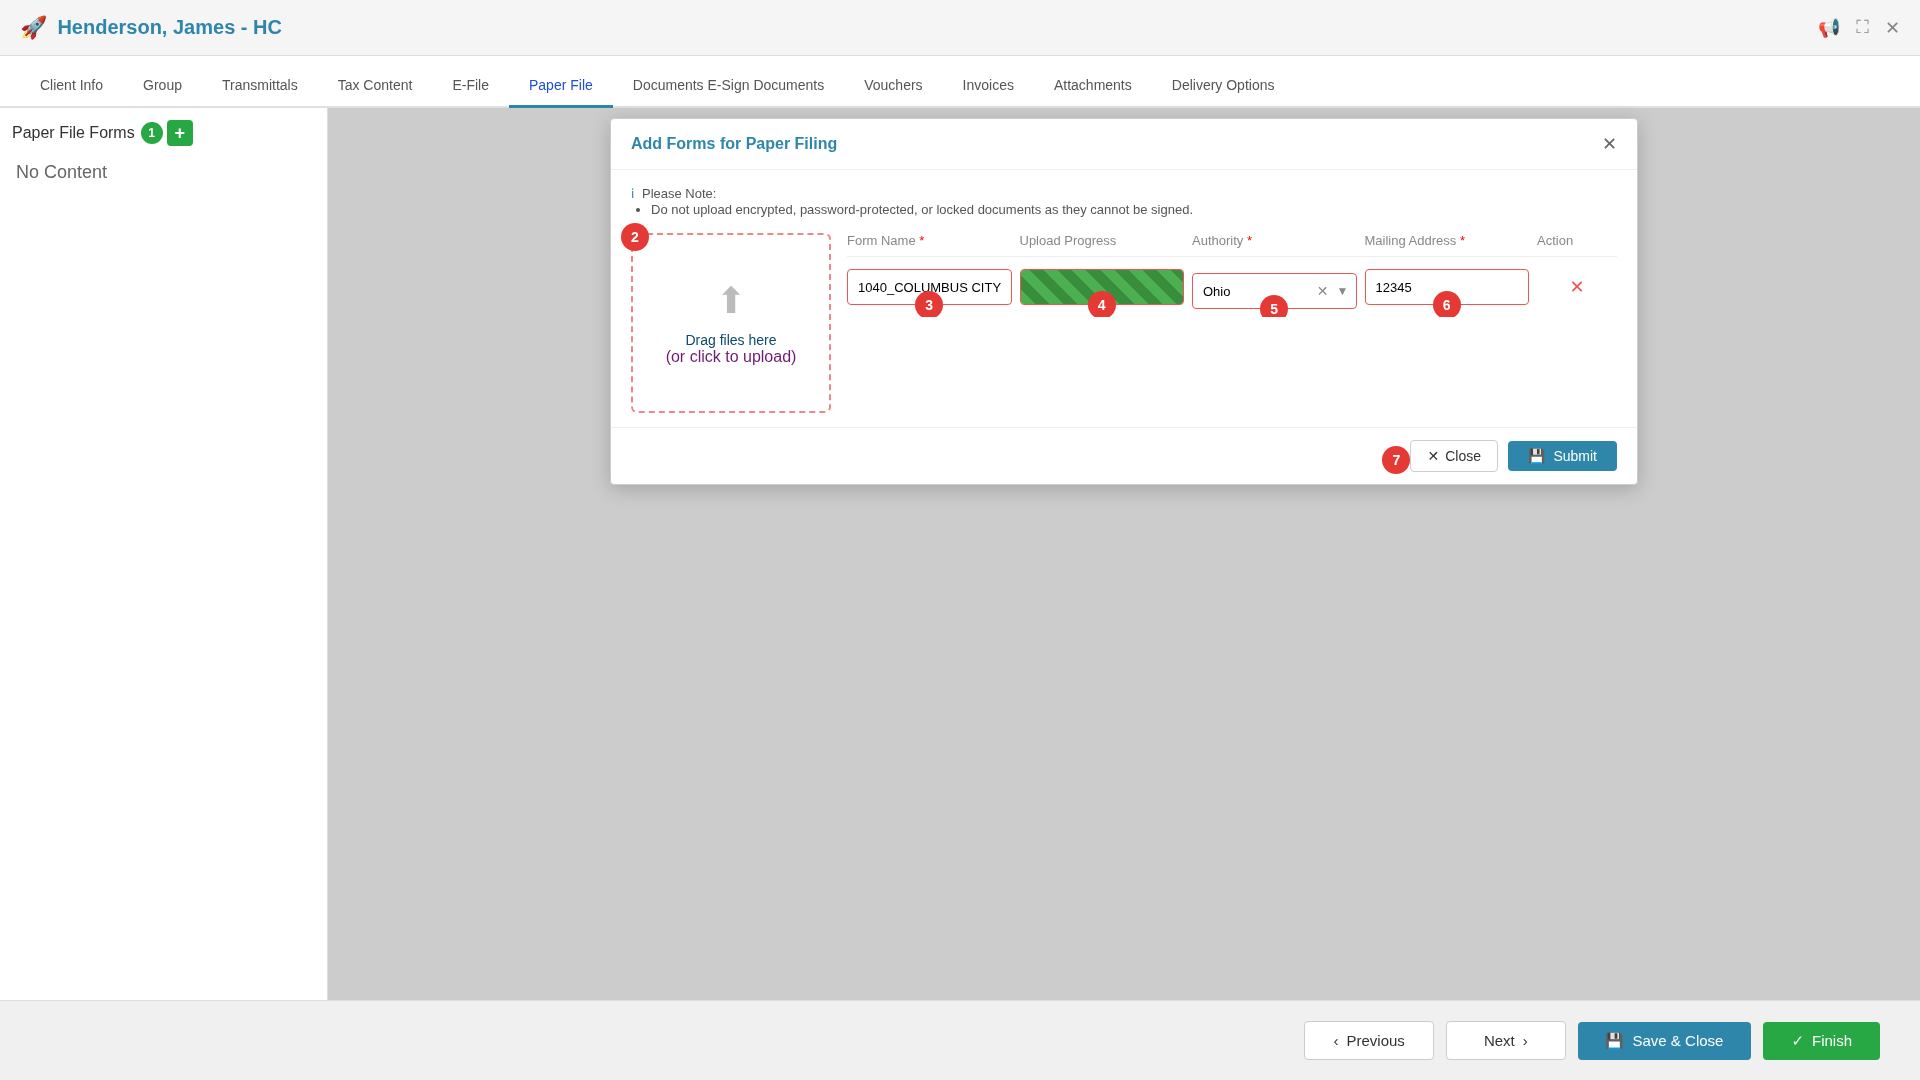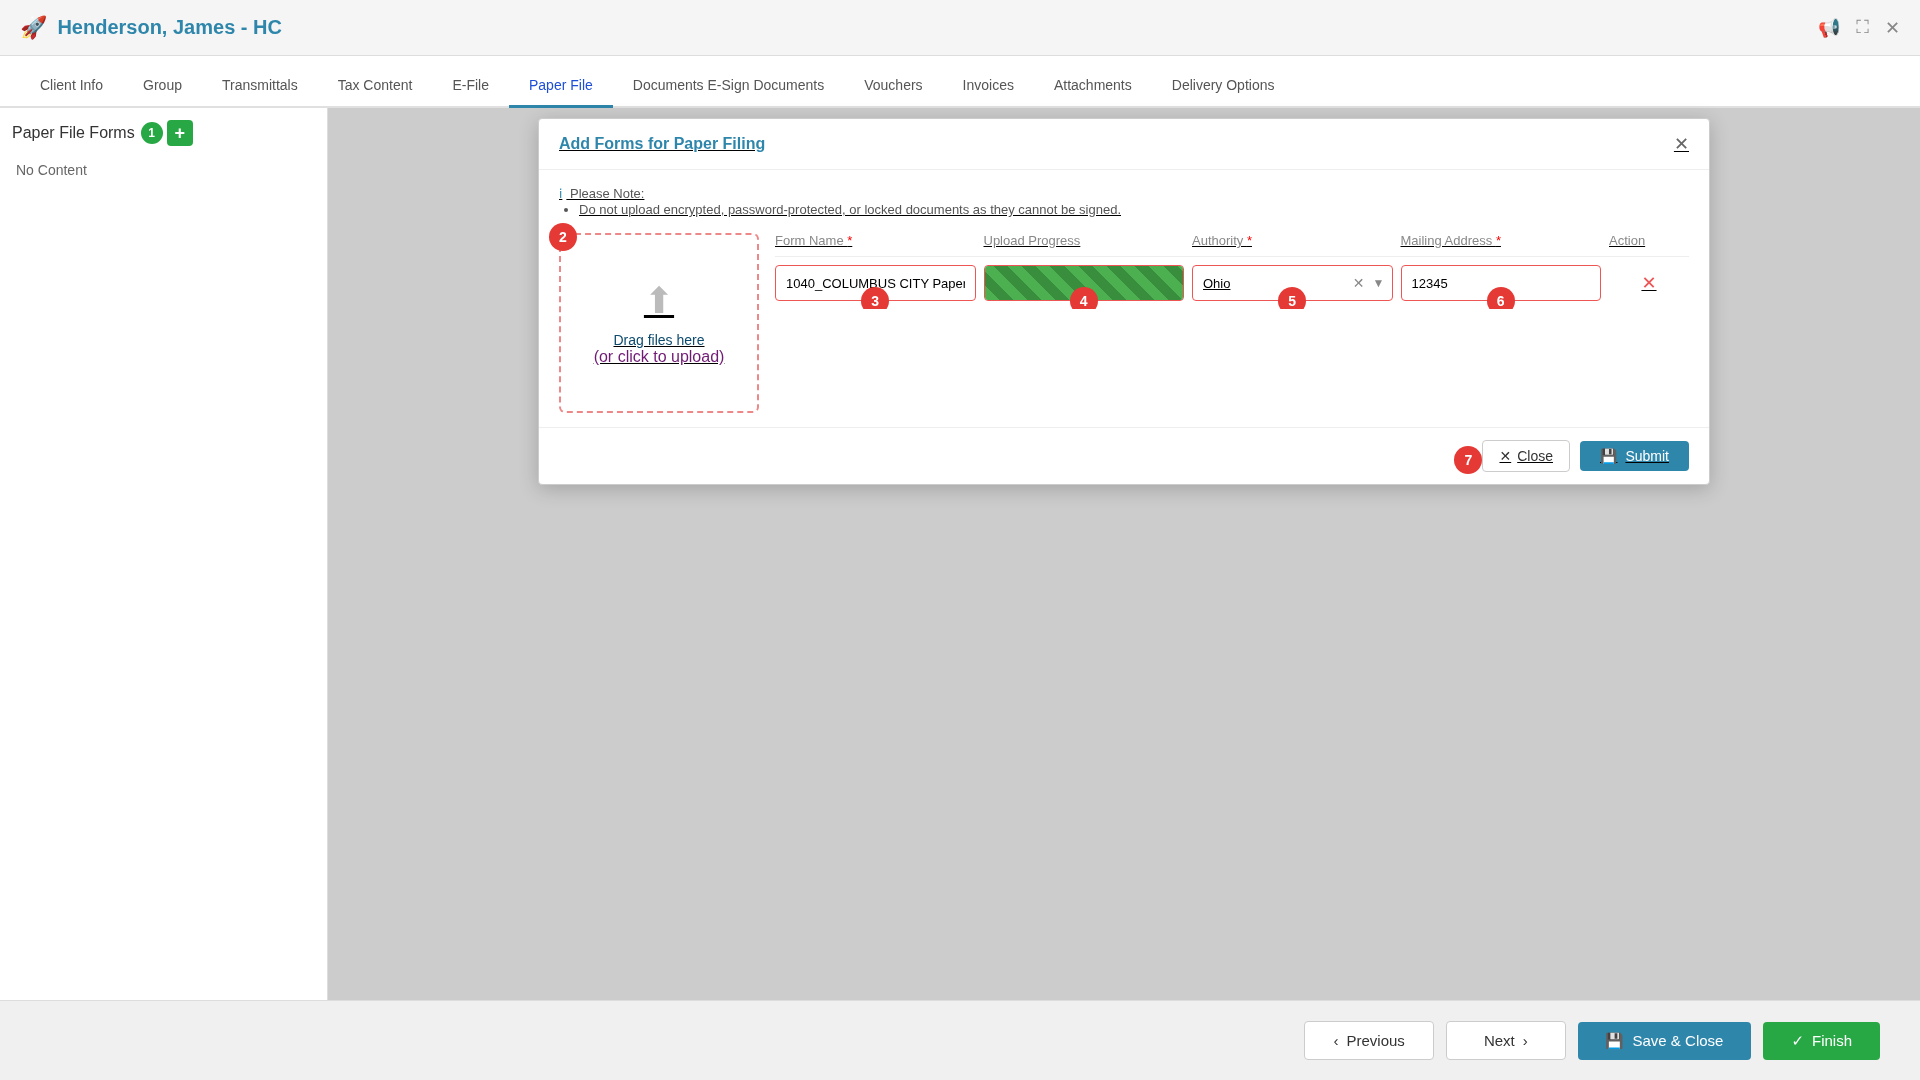--- a/index.html
+++ b/index.html
@@ -78,21 +78,21 @@
     .badge-circle {
       width: 22px; height: 22px;
       border-radius: 50%;
       display: flex; align-items: center; justify-content: center;
       font-size: 12px; font-weight: bold; color: #fff;
       cursor: pointer;
     }
     .badge-info { background: #28a745; }
     .badge-add { background: #28a745; border-radius: 4px; font-size: 16px; }
     .no-content {
-      font-size: 14px;
+      font-size: 18px;
       color: #666;
       padding: 8px 4px;
     }
 
     
     .content-area {
       flex: 1;
       padding: 0;
       position: relative;
     }
@@ -105,24 +105,23 @@
       display: flex;
       align-items: flex-start;
       justify-content: center;
       padding-top: 10px;
       z-index: 100;
     }
     .modal {
       background: #fff;
       border: 1px solid #ccc;
       border-radius: 4px;
-      width: 1172px;
+      width: 1028px;
       max-height: 420px;
       box-shadow: 0 4px 20px rgba(0,0,0,0.2);
-      text-decoration: underline;
     }
     .modal-header {
       padding: 14px 20px;
       border-bottom: 1px solid #eee;
       display: flex;
       justify-content: space-between;
       align-items: center;
     }
     .modal-title {
       color: #2e86ab;
@@ -220,20 +219,21 @@
         #388e3c 10px,
         #388e3c 20px
       );
       width: 100%;
     }
 
     .authority-wrap {
       position: relative;
       display: flex;
       align-items: center;
+      margin-top: 8px;
     }
     .authority-select {
       border: 1px solid #e55;
       border-radius: 4px;
       padding: 6px 30px 6px 10px;
       font-size: 13px;
       width: 100%;
       height: 36px;
       appearance: none;
       background: #fff;

